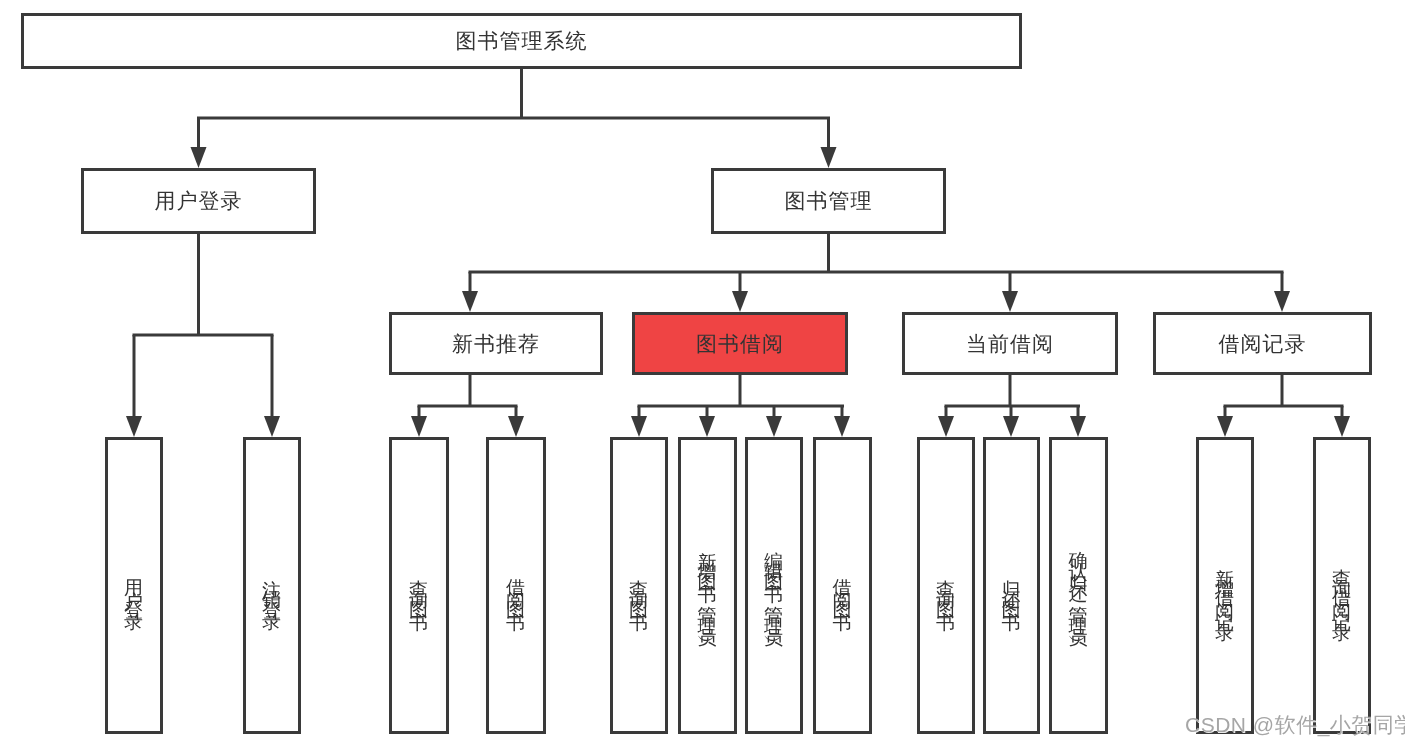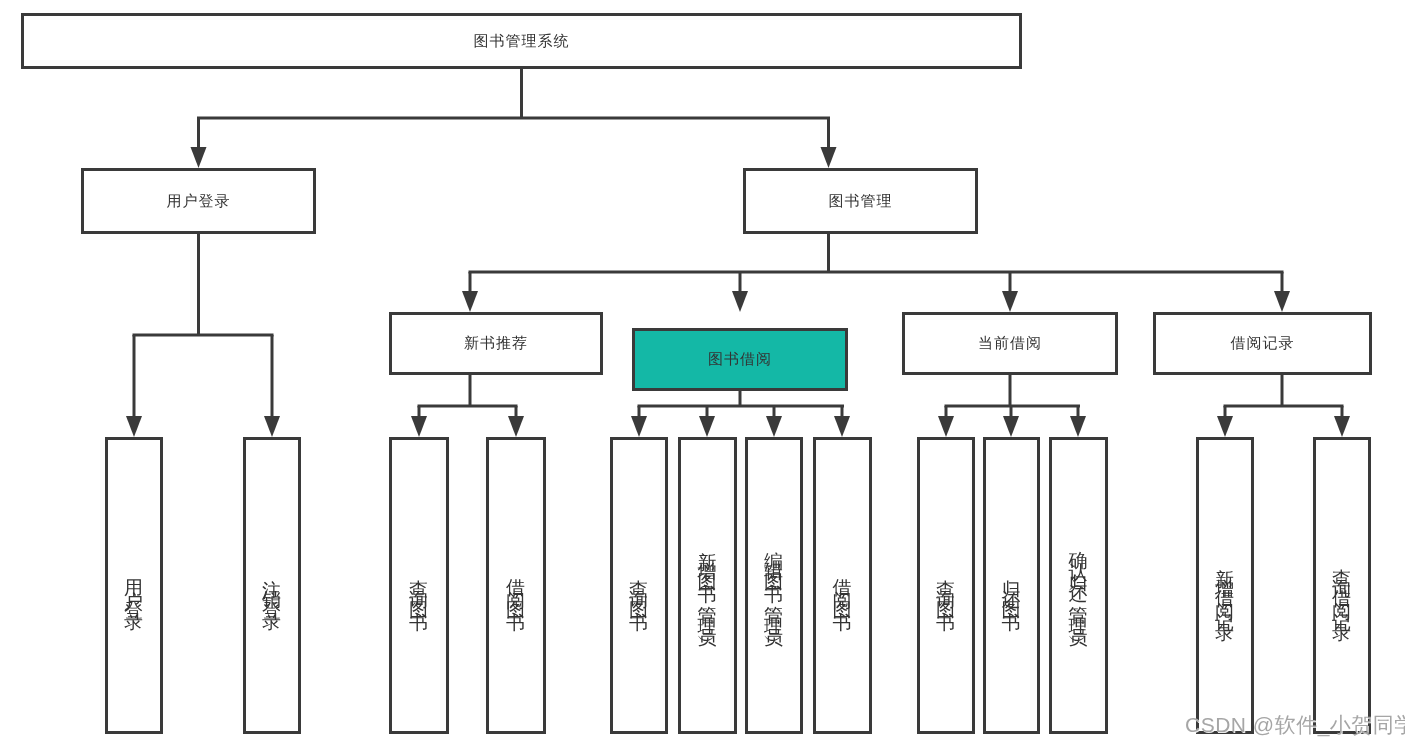--- a/index.html
+++ b/index.html
@@ -20,21 +20,21 @@
   .node {
     position: absolute;
     box-sizing: border-box;
     background: #ffffff;
     border: 3px solid #3a3a3a;
     display: flex;
     align-items: center;
     justify-content: center;
     color: #333333;
   }
-  .node.h { font-size: 15px; letter-spacing: 1px; white-space: nowrap; }
+  .node.h { font-size: 21px; letter-spacing: 1px; white-space: nowrap; }
   .node.v span {
     writing-mode: vertical-rl;
     text-orientation: mixed;
     font-size: 19px;
     letter-spacing: 11px;
     line-height: 1;
     display: block;
   }
   .watermark {
     position: absolute;
@@ -105,27 +105,27 @@
       <polygon points="1342,437 1334,416 1350,416" fill="#3a3a3a"></polygon>
       <polyline points="1342,406 1342,419" fill="none" stroke="#3a3a3a" stroke-width="3"></polyline>
     </svg>
   <div class="watermark" style="color: rgb(166, 166, 166);">CSDN @软件_小贺同学</div>
 <div class="node h" style="left: 21px; top: 13px; width: 1001px; height: 56px; border-color: rgb(58, 58, 58); background: rgb(255, 255, 255); color: rgb(51, 51, 51);">
       <span>图书管理系统</span>
     </div>
     <div class="node h" style="left: 81px; top: 168px; width: 235px; height: 66px; border-color: rgb(58, 58, 58); background: rgb(255, 255, 255); color: rgb(51, 51, 51);">
       <span>用户登录</span>
     </div>
-    <div class="node h" style="left: 743px; top: 168px; width: 235px; height: 66px; border-color: rgb(58, 58, 58); background: rgb(255, 255, 255); color: rgb(51, 51, 51);">
+    <div class="node h" style="left: 711px; top: 168px; width: 235px; height: 66px; border-color: rgb(58, 58, 58); background: rgb(255, 255, 255); color: rgb(51, 51, 51);">
       <span>图书管理</span>
     </div>
     <div class="node h" style="left: 363px; top: 312px; width: 214px; height: 63px; border-color: rgb(58, 58, 58); background: rgb(255, 255, 255); color: rgb(51, 51, 51); margin-left: 26px;">
       <span>新书推荐</span>
     </div>
-    <div class="node h" style="left: 632px; top: 312px; width: 216px; height: 63px; border-color: rgb(58, 58, 58); background: #14b8a6; color: rgb(51, 51, 51); margin-top: 16px;">
+    <div class="node h" style="left: 632px; top: 312px; width: 216px; height: 63px; border-color: rgb(58, 58, 58); background: #ef4444; color: rgb(51, 51, 51);">
       <span>图书借阅</span>
     </div>
     <div class="node h" style="left: 902px; top: 312px; width: 216px; height: 63px; border-color: rgb(58, 58, 58); background: rgb(255, 255, 255); color: rgb(51, 51, 51);">
       <span>当前借阅</span>
     </div>
     <div class="node h" style="left: 1153px; top: 312px; width: 219px; height: 63px; border-color: rgb(58, 58, 58); background: rgb(255, 255, 255); color: rgb(51, 51, 51);">
       <span>借阅记录</span>
     </div>
     <div class="node v" style="left: 105px; top: 437px; width: 58px; height: 297px; border-color: rgb(58, 58, 58); background: rgb(255, 255, 255); color: rgb(51, 51, 51);">
       <span>用户登录</span>

